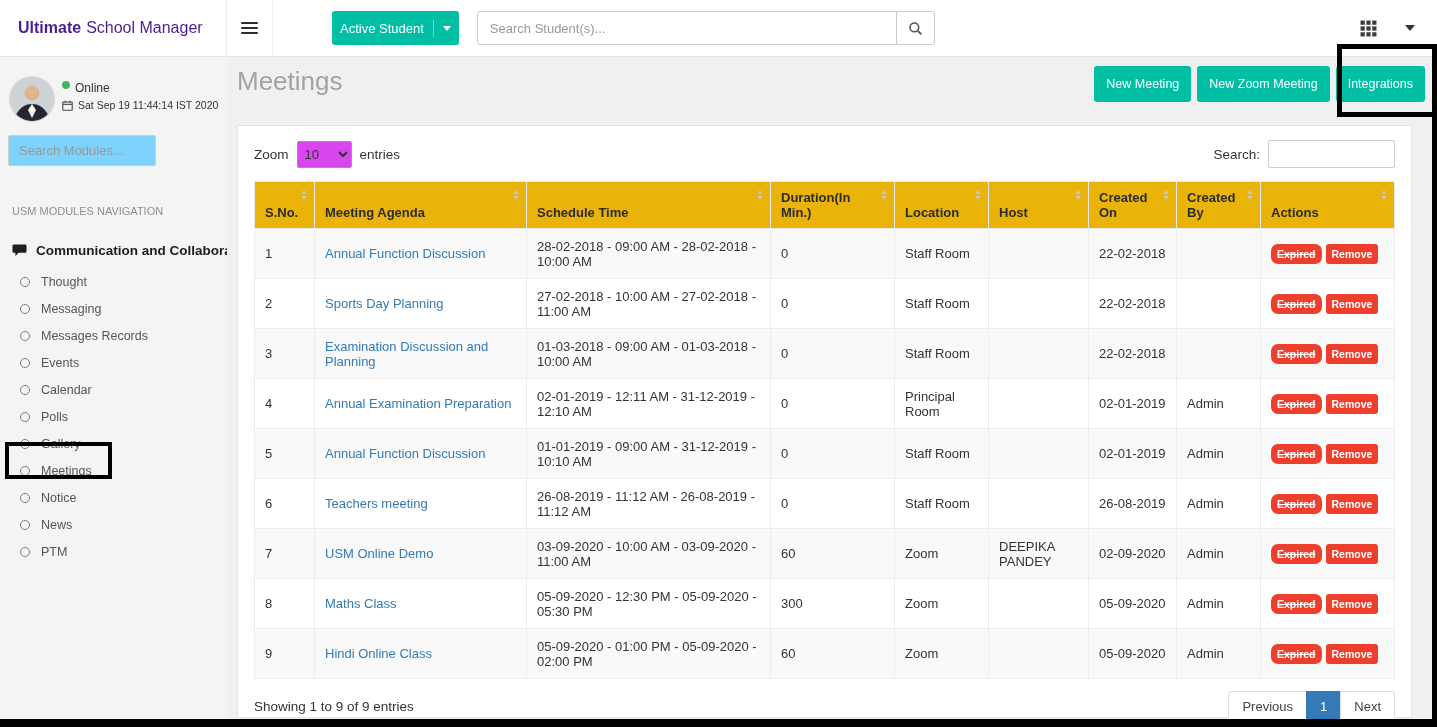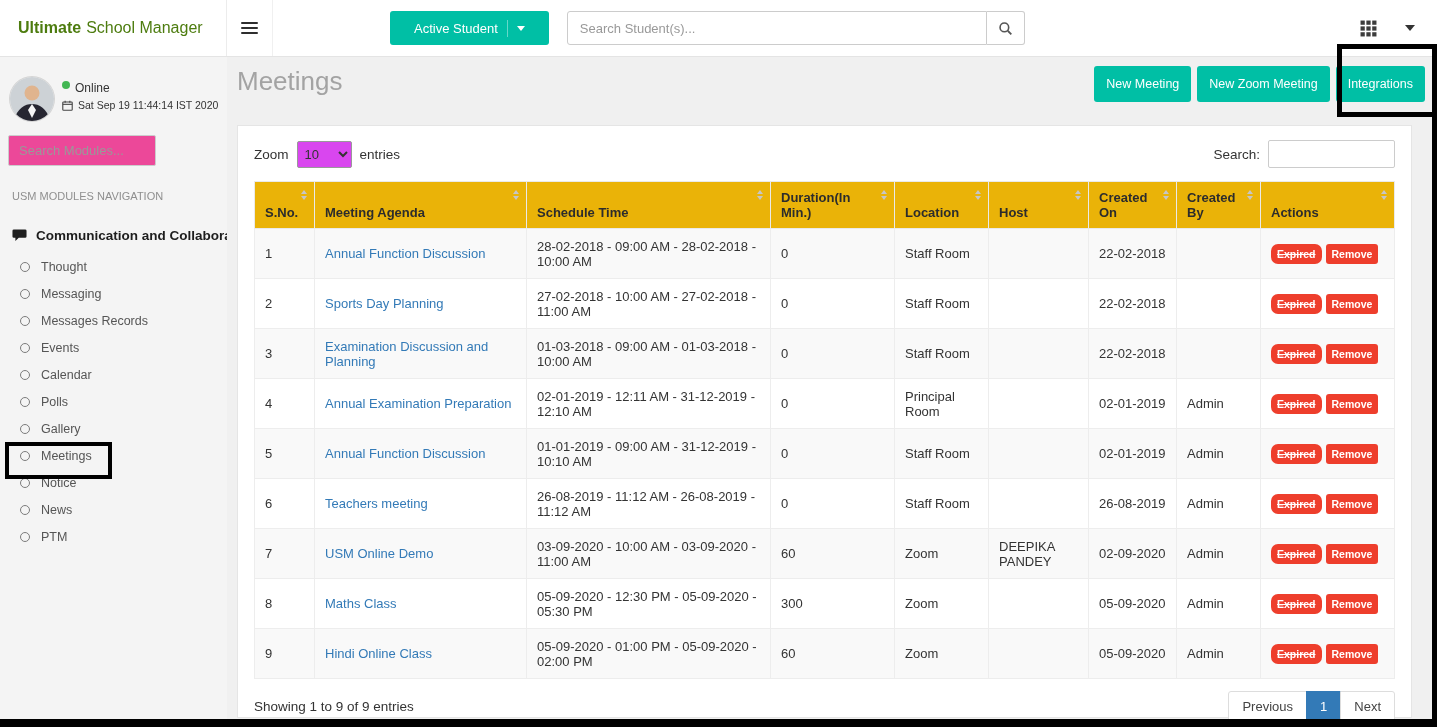--- a/index.html
+++ b/index.html
@@ -8,29 +8,29 @@
     position:relative; overflow:hidden;
     font-family:"Liberation Sans", sans-serif;
     background:#f0f0f0; color:#333;
     --teal:#00bfa5; --red:#ee3e2c; --link-blue:#337ab7; --active-page-blue:#337ab7;
   }
 
   
   .topbar { position:absolute; top:0; left:0; width:100%; height:57px; background:#fff;
     border-bottom:1px solid #e4e4e4; display:flex; align-items:center; z-index:10; }
   .logo { width:227px; height:100%; display:flex; align-items:center; padding-left:18px;
-    border-right:1px solid #ececec; font-size:16px; color:#4d7c0f; white-space:nowrap; cursor:pointer; }
+    border-right:1px solid #ececec; font-size:16px; color:#4c1d95; white-space:nowrap; cursor:pointer; }
   .logo .bold { font-weight:bold; margin-right:5px; }
   .hamburger { width:46px; height:100%; display:flex; align-items:center; justify-content:center;
     border-right:1px solid #f0f0f0; cursor:pointer; }
   .hamburger-bars { width:17px; }
   .hamburger-bars div { height:2.5px; background:#2e2e2e; margin:2.5px 0; border-radius:1px; }
   .btn-teal { background:var(--teal); color:#fff; border:none; border-radius:3px;
     font-size:13px; font-family:inherit; cursor:pointer; }
-  .student-dropdown { margin-left:117px; height:34px; padding:0 24px; display:flex; align-items:center; gap:9px; }
+  .student-dropdown { margin-left:59px; height:34px; padding:0 8px; display:flex; align-items:center; gap:9px; }
   .student-dropdown .divider { width:1px; height:17px; background:rgba(255,255,255,.4); }
   .caret { width:0; height:0; border-left:4px solid transparent; border-right:4px solid transparent; border-top:5px solid #fff; }
   .caret.dark { border-top-color:#333; border-left-width:5px; border-right-width:5px; border-top-width:6px; }
   .search-group { display:flex; margin-left:18px; }
   .search-input { width:420px; height:34px; border:1px solid #ccc; border-radius:3px 0 0 3px;
     padding:0 12px; font-size:13px; font-family:inherit; color:#333; outline:none; }
   .search-input::placeholder, .module-search::placeholder { color:#999; }
   .search-btn { width:38px; height:34px; border:1px solid #ccc; border-left:none; background:#fff;
     border-radius:0 3px 3px 0; display:flex; align-items:center; justify-content:center; cursor:pointer; }
   .topbar-right { margin-left:auto; display:flex; align-items:center; gap:28px; padding-right:22px; }
@@ -38,22 +38,22 @@
 
   
   .sidebar { position:absolute; top:57px; left:0; width:227px; bottom:0; background:#f4f4f4; z-index:5; }
   .profile { position:relative; height:64px; }
   .avatar { position:absolute; left:10px; top:20px; width:44px; height:44px; border-radius:50%;
     overflow:hidden; box-shadow:0 0 0 1px #d4d4d4; cursor:pointer; }
   .profile-info { margin-left:62px; padding-top:24px; }
   .status-row { display:flex; align-items:flex-start; gap:5px; font-size:12px; color:#333; }
   .dot { width:8px; height:8px; border-radius:50%; background:#43b753; }
   .date-row { display:flex; align-items:center; gap:5px; font-size:10.5px; color:#333; margin-top:4px; white-space:nowrap; }
-  .module-search { margin:14px 0 0 8px; width:148px; height:31px; border:1px solid #ccc; border-radius:2px;
-    padding:0 10px; font-size:13px; font-family:inherit; background:#ec4899; color:#333; outline:none; }
+  .module-search { margin:14px 0 15px 8px; width:148px; height:31px; border:1px solid #ccc; border-radius:2px;
+    padding:0 10px; font-size:13px; font-family:inherit; background:#7dd3fc; color:#333; outline:none; }
   .nav-label { margin:24px 0 0 12px; font-size:11px; color:#8f8f8f; }
   .section-header { margin:26px 0 0 12px; display:flex; align-items:center; gap:9px; font-size:13.5px;
     font-weight:bold; color:#1d1d1d; white-space:nowrap; overflow:hidden; cursor:pointer; }
   .section-header .sec-label { overflow:hidden; }
   .nav-items { margin-top:10px; }
   .nav-item { height:27px; display:flex; align-items:center; gap:11px; padding-left:20px;
     font-size:12.5px; color:#555; cursor:pointer; }
   .circle-icon { width:10px; height:10px; border:1px solid #7c7c7c; border-radius:50%; flex-shrink:0; background:transparent; }
 
   

